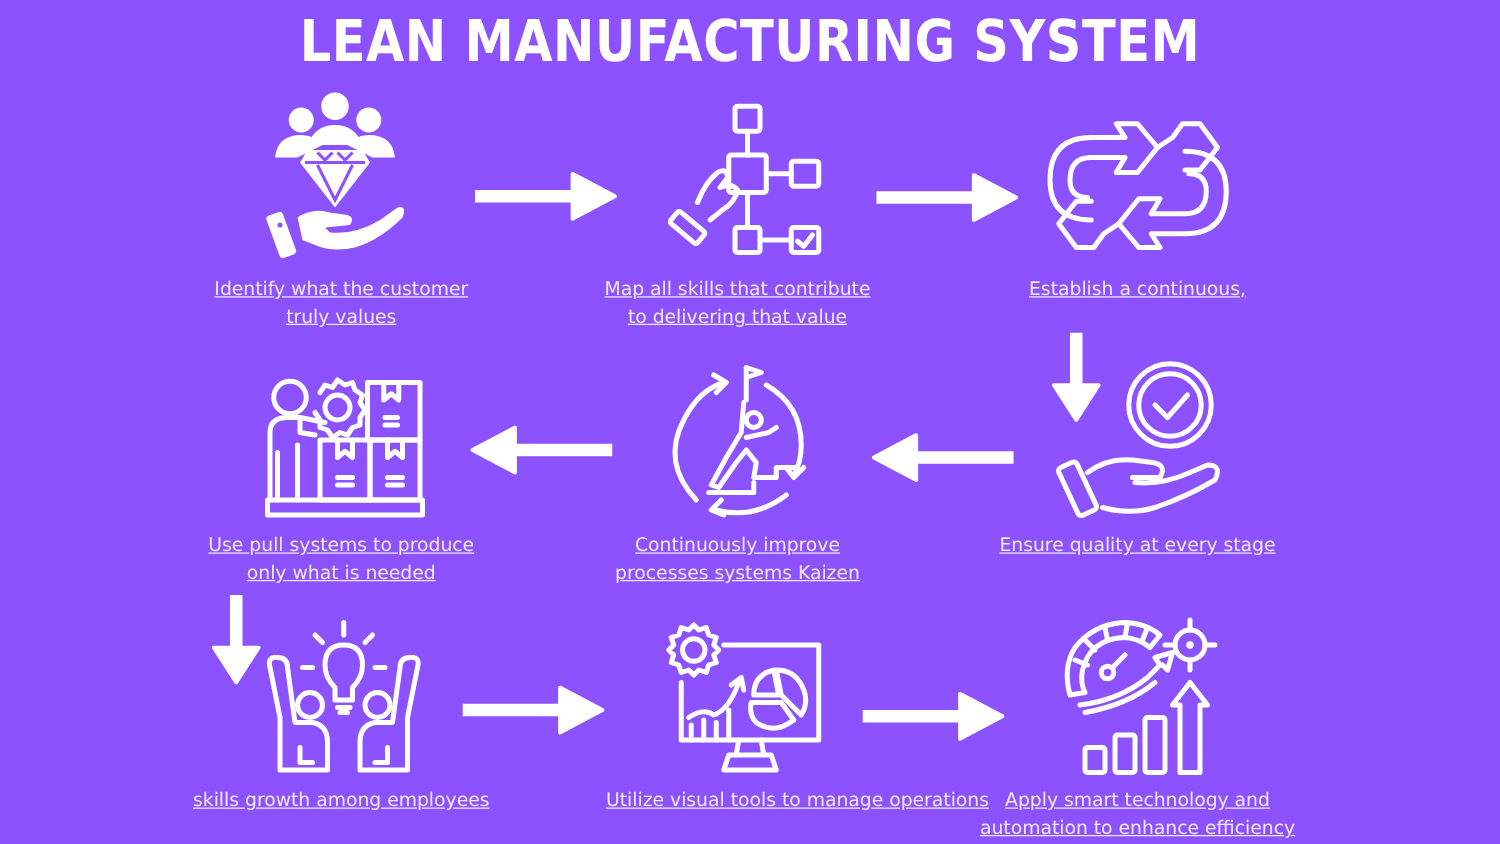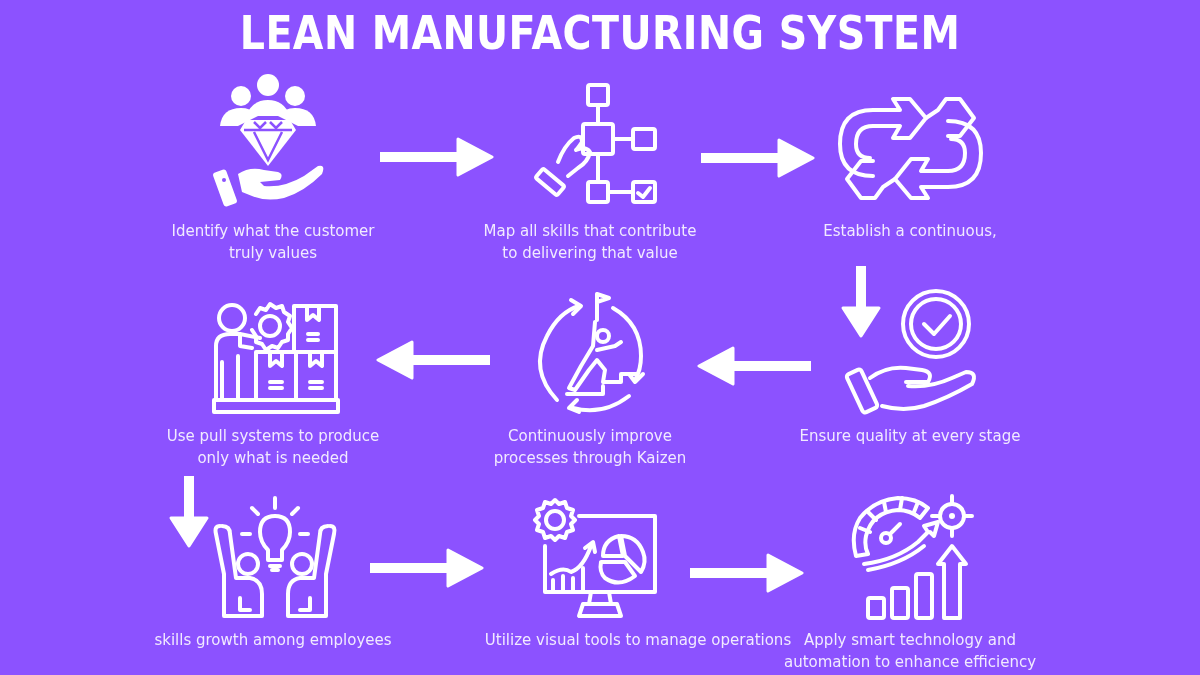--- a/index.html
+++ b/index.html
@@ -16,21 +16,21 @@
     font-family: "DejaVu Sans", "Liberation Sans", sans-serif;
     transform: scaleX(0.86);
   }
   .icon { position: absolute; }
   .icon svg { width: 100%; height: 100%; overflow: visible; }
   .caption {
     position: absolute; text-align: center; font-size: 15px;
     line-height: 22px; color: #f1eaff; width: 300px;
     font-family: "DejaVu Sans", "Liberation Sans", sans-serif;
   }
-  .caption span { display: block; white-space: nowrap; }
+  .caption span { display: block; white-space: nowrap; text-decoration: underline; }
   .arrow { position: absolute; }
   .arrow svg { width: 100%; height: 100%; }
   .st { fill: none; stroke: #fff; stroke-width: 4; stroke-linejoin: round; stroke-linecap: round; }
   .fl { fill: #fff; }
 </style>
 </head>
 <body>
 
 <div class="title">LEAN MANUFACTURING SYSTEM</div>
 
@@ -109,21 +109,21 @@
     <path class="st" d="M92 106 Q66 126 36 118"></path>
     <path class="st" d="M40 110 L32 118 L42 122"></path>
     <path class="st" d="M60 4 L60 30 M60 4 L72 8 L60 12"></path>
     <circle class="st" cx="66" cy="46" r="6"></circle>
     <path class="st" d="M58 32 L56 56 L44 76 L32 98 L38 100 L52 80 L60 70 L68 80 L66 92 L84 92 L84 84 L100 84 M60 60 L78 56 L84 52"></path>
     <path class="st" d="M30 104 L66 104 L66 96"></path>
   </svg>
 </div>
 <div class="caption" style="left:440px;top:425px;">
   <span>Continuously improve</span>
-  <span>processes through Kaizen</span>
+  <span>processes systems Kaizen</span>
 </div>
 
 <div class="icon" style="left:212px;top:300px;width:130px;height:115px;">
   <svg viewBox="0 0 130 115">
     <circle class="st" cx="20" cy="18" r="13"></circle>
     <path class="st" d="M4 100 L4 46 Q4 34 18 34 L28 34 L48 38 M28 34 L28 46 L40 48 M10 100 L10 62 M26 100 L26 56"></path>
     <circle class="st" cx="58" cy="26" r="10"></circle>
     <path class="st" d="M44 14 L48 8 L54 10 L58 4 L64 8 L70 6 L72 12 L78 16 L76 22 L80 28 L76 34 L76 40 L70 42 L66 48 L60 46 L54 50 L50 44 L44 42 L44 36 L40 30"></path>
     <rect class="st" x="82" y="6" width="42" height="46"></rect>
     <path class="st" d="M95 6 L95 20 L101 15 L107 20 L107 6 M96 34 L106 34 M96 40 L106 40"></path>

